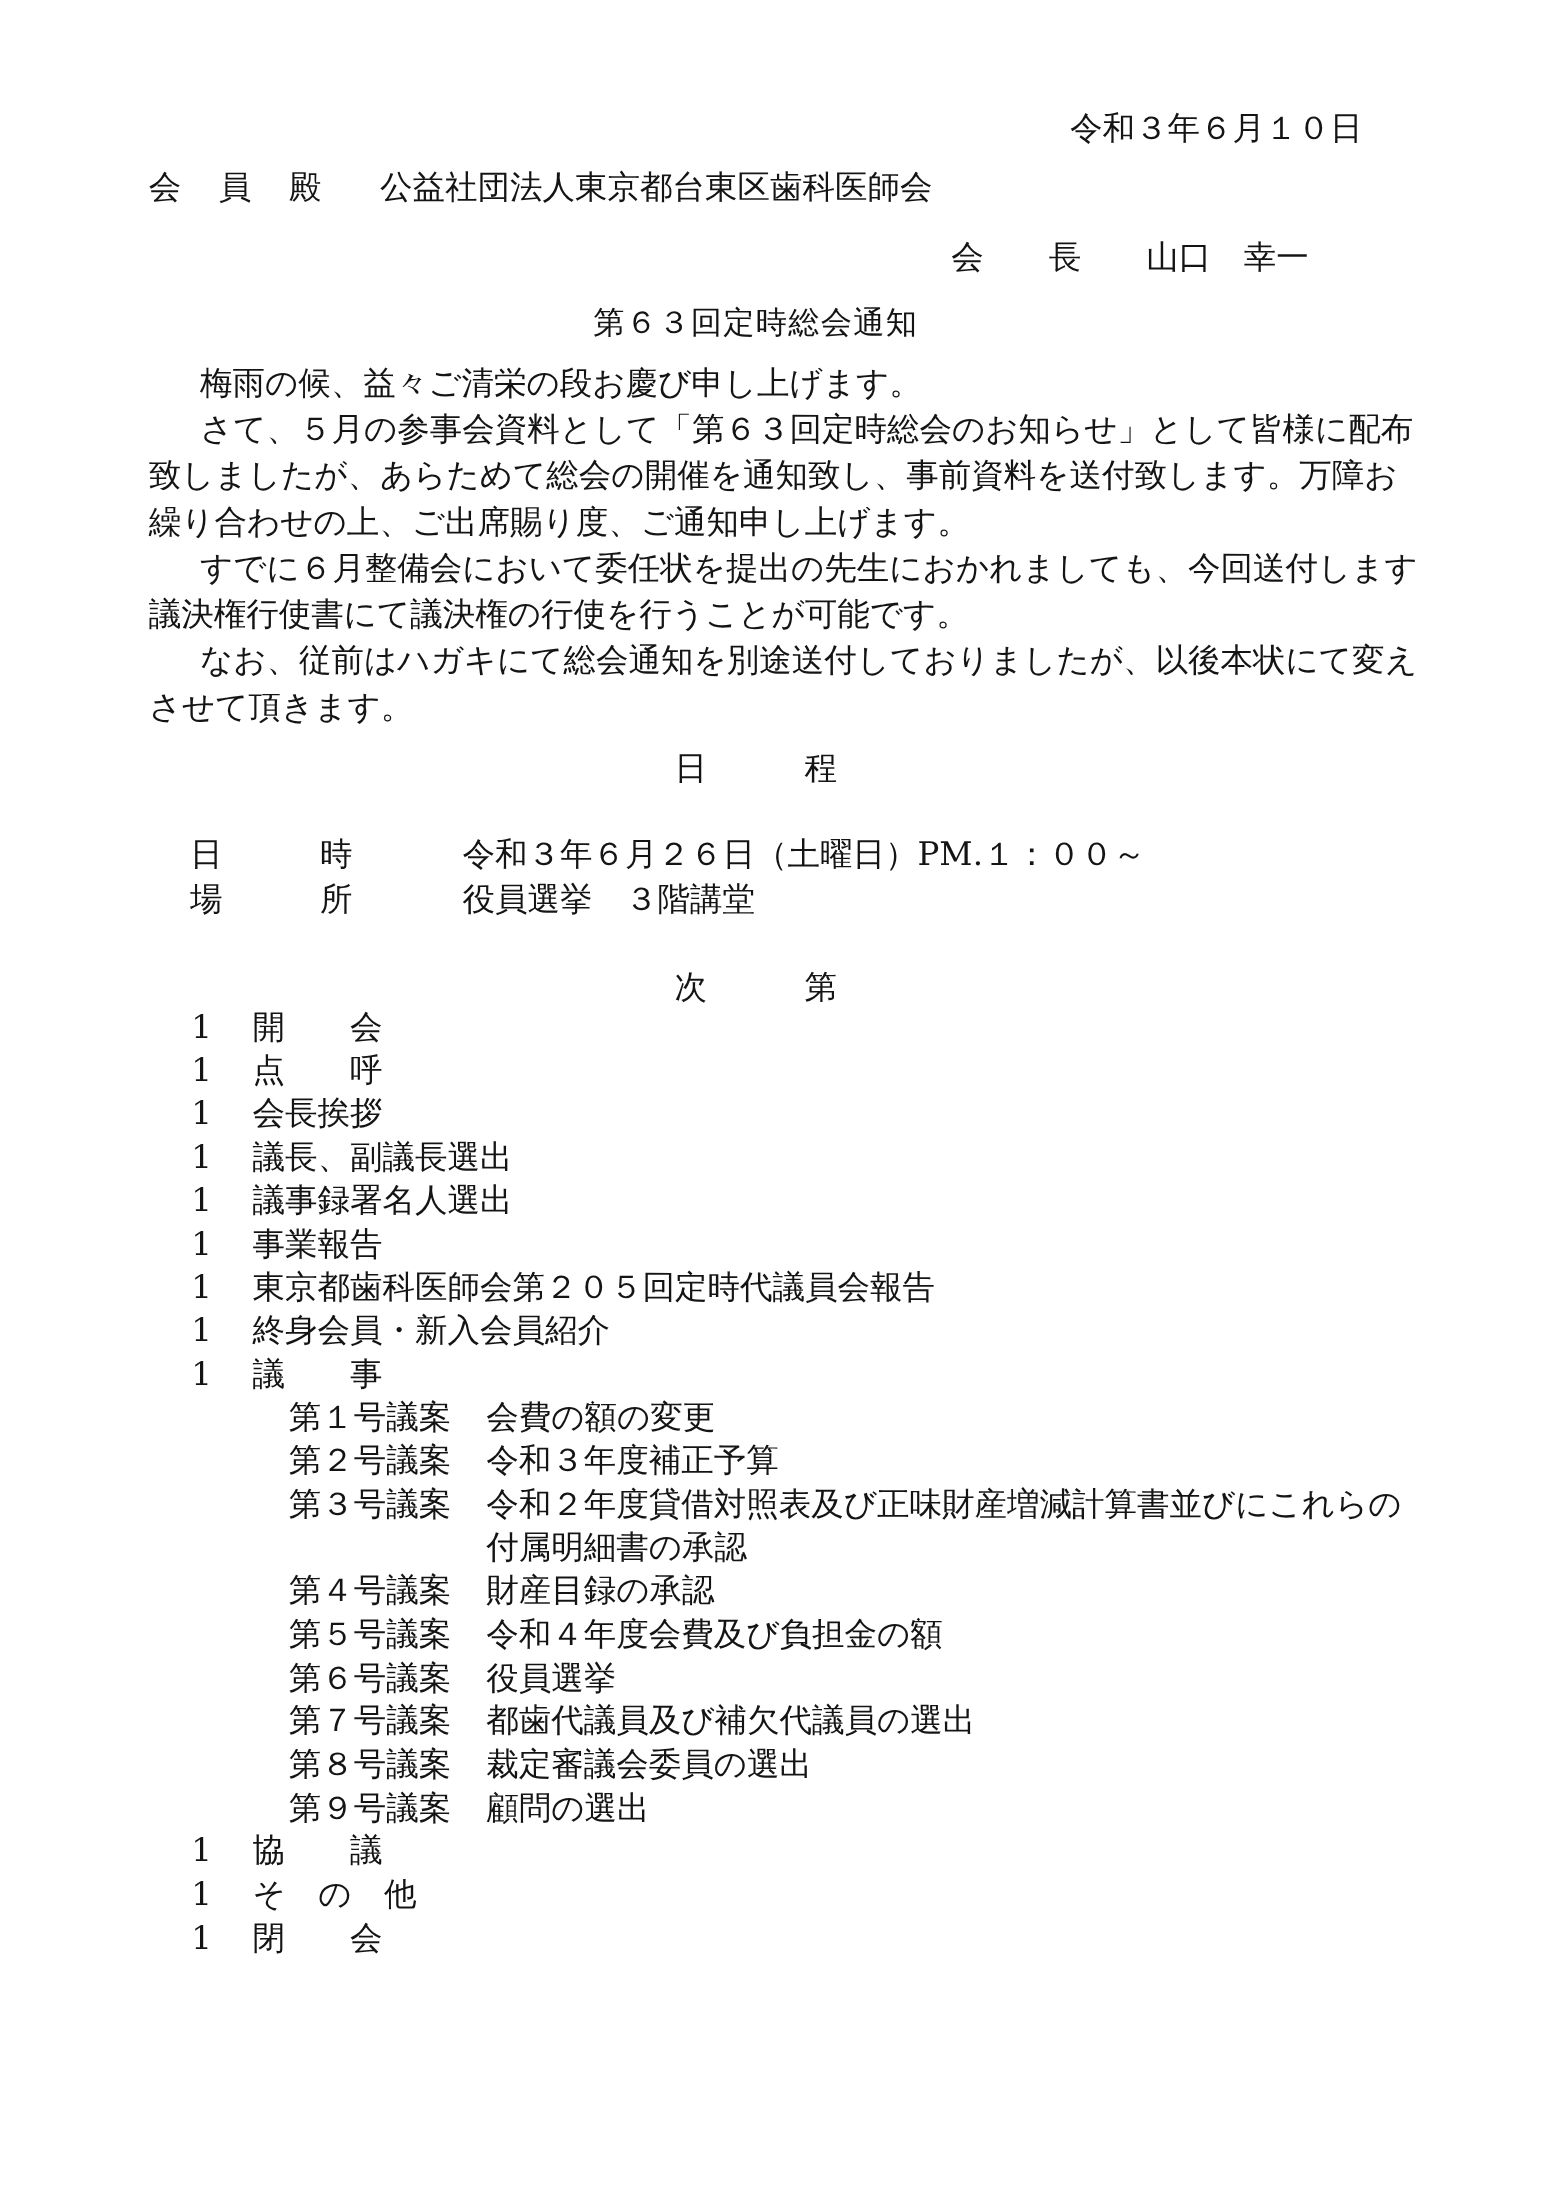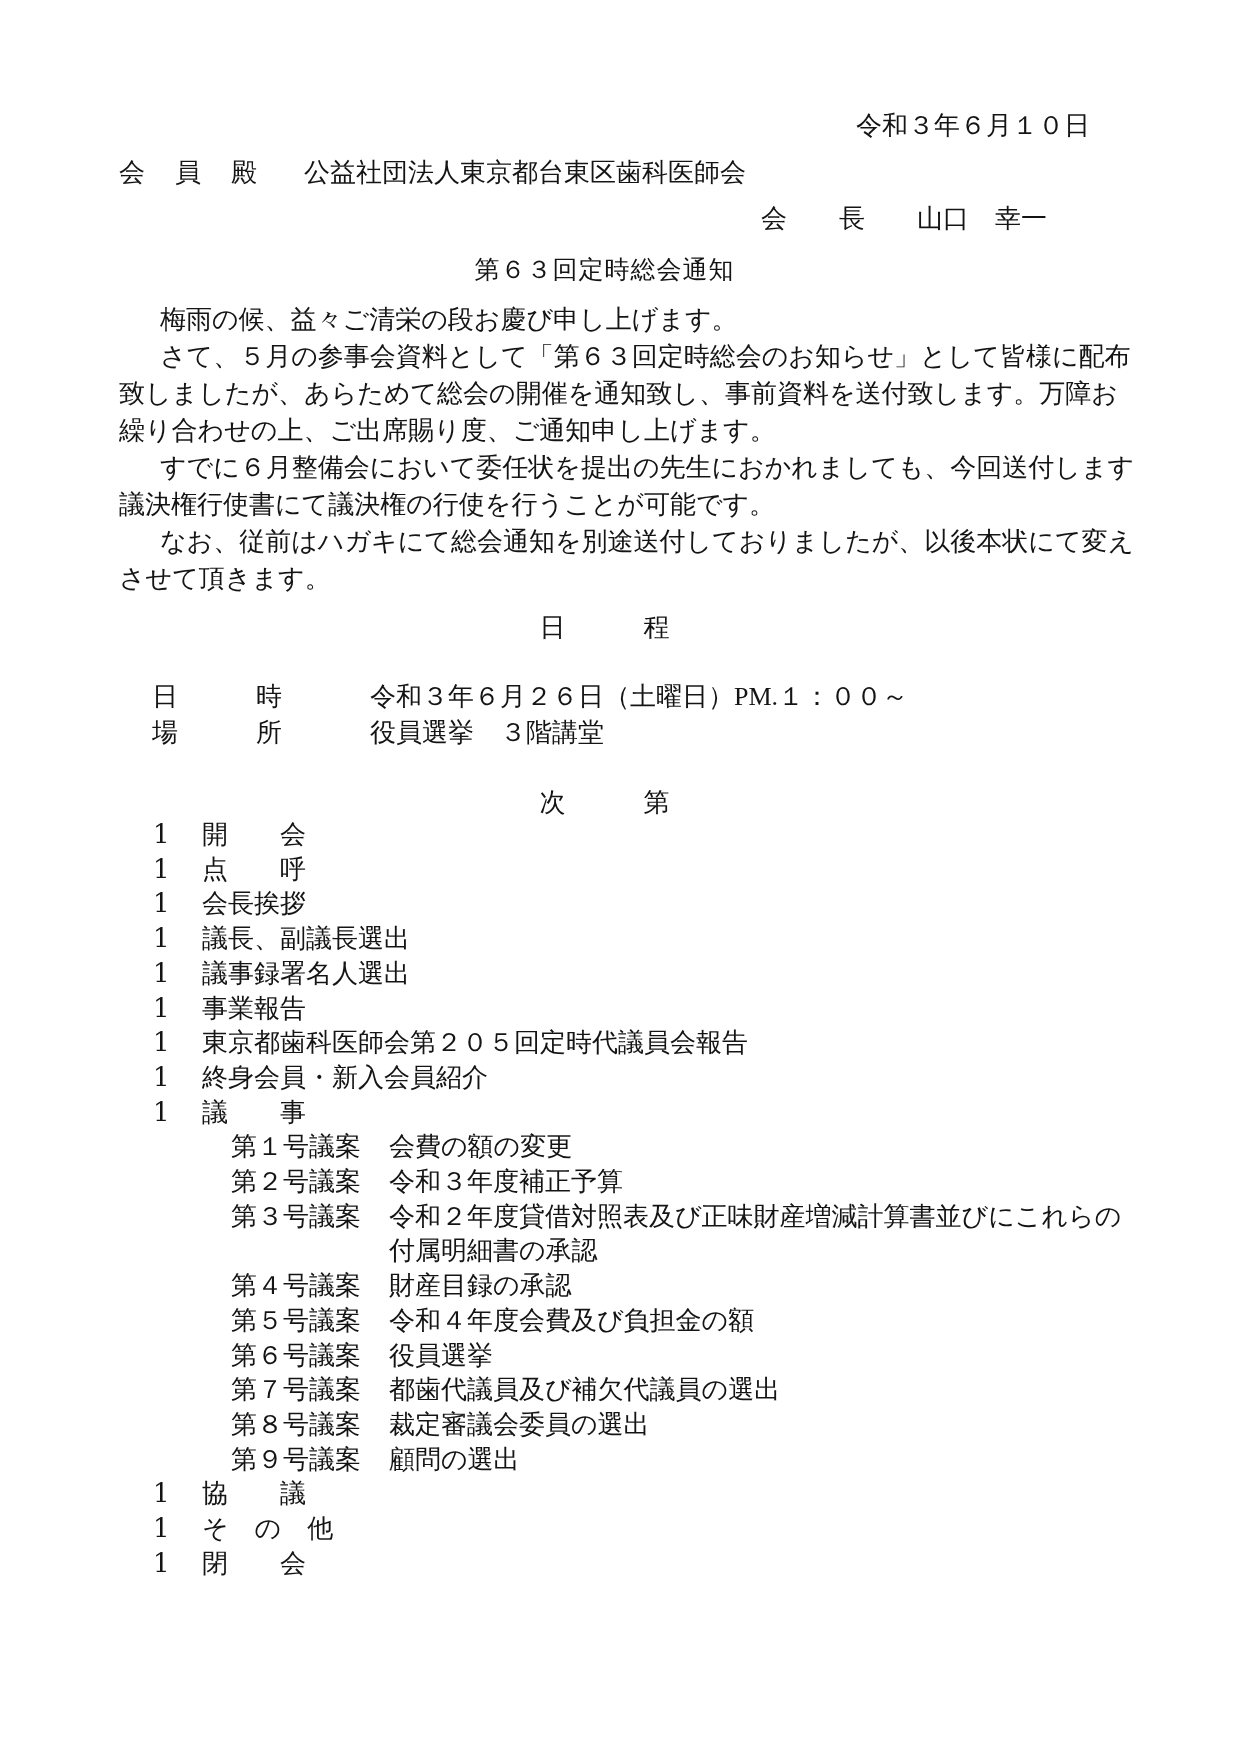--- a/index.html
+++ b/index.html
@@ -6,36 +6,36 @@
   .page {
     position:relative;
     width:1241px; height:1754px;
     margin:0 auto;
     background:#ffffff;
     color:#141414;
     font-family:"DejaVu Serif","Liberation Serif",serif;
     font-size:26px;
     line-height:37px;
     box-sizing:border-box;
-    padding:110px 151px 0 119px;
+    padding:88px 151px 0 119px;
     overflow:hidden;
   }
   .date-line   { text-align:right; line-height:30px; white-space:pre; }
   .addr-row    { display:flex; justify-content:flex-start; margin-top:17px; line-height:30px; }
   .recipient   { white-space:pre; letter-spacing:2px; }
   .org         { white-space:pre;margin-left:45px; }
-  .president   { text-align:right; padding-right:43px; margin-top:16px; line-height:30px; white-space:pre; }
+  .president   { text-align:right; padding-right:43px; margin-top:26px; line-height:30px; white-space:pre; }
   .doc-title   { font-size:25px; font-weight:normal; text-align:center; margin:14px 0 0 0; line-height:46px; white-space:pre; letter-spacing:1px; }
   .paragraphs  { margin-top:8px; }
   .para        { margin:0; }
   .para .line  { white-space:pre; }
   .para .line.first { padding-left:41px; }
   .section-heading { text-align:center; margin-top:15px; line-height:30px; white-space:pre; }
   .schedule    { margin-top:37px; margin-left:33px; }
-  .sched-row   { line-height:35.5px; white-space:pre;font-family:Liberation Serif, serif; }
+  .sched-row   { line-height:35.5px; white-space:pre; }
   .sched-value { margin-left:88px; }
   .heading-agenda { margin-top:37px; }
   .agenda      { margin-top:0; }
   .agenda-row  { line-height:34.7px; margin-left:34px; white-space:pre; }
   .agenda-num  { display:inline-block; width:49px; }
   .proposal-row{ margin-left:112px; line-height:34.7px; display:flex; column-gap:28px; align-items:flex-start; }
   .prop-label  { white-space:pre; flex:none; }
   .prop-desc   { white-space:pre; }
 </style>
 </head>

